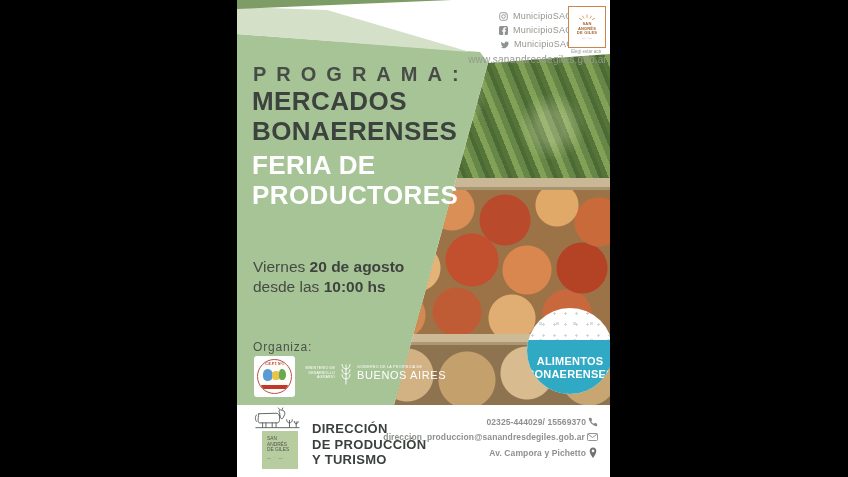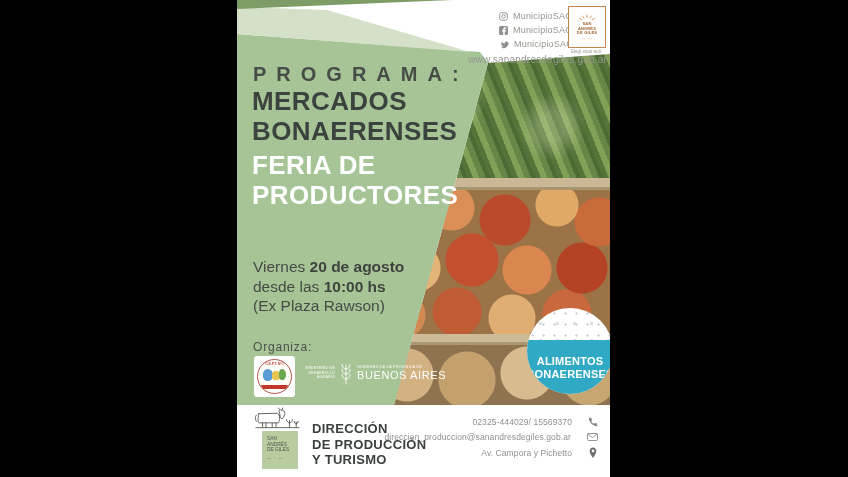--- a/index.html
+++ b/index.html
@@ -97,21 +97,21 @@
     font-weight:800;text-align:center;font-size:11px;line-height:13px;padding:15px 0;letter-spacing:.2px;}
 
   
   .footer{position:absolute;left:0;right:0;top:405px;height:64px;background:#fff;}
   .cow{position:absolute;left:16px;top:2px;}
   .sq{position:absolute;left:25px;top:26px;width:36px;height:38px;background:#b7cda0;
       color:#50554d;font-size:4.8px;line-height:5.6px;padding:5px 0 0 5px;box-sizing:border-box;}
   .sq-rule{font-size:4px;color:#50554d;margin-top:2px;letter-spacing:1px;}
   .dept{position:absolute;left:75px;top:16px;font-size:13px;line-height:15.5px;font-weight:800;color:#3a403c;letter-spacing:.3px;}
   .contacts{position:absolute;right:12px;top:12px;display:flex;flex-direction:column;gap:5px;align-items:flex-end;}
-  .c-row{display:flex;align-items:center;gap:16px;}
+  .c-row{display:flex;align-items:center;gap:2px;font-weight:bold;}
   .c-row span{font-size:8.5px;color:#8d918d;letter-spacing:.1px;}
 </style>
 </head>
 <body>
 
 <div class="canvas">
   <div class="card">
 
     <div class="photo">
       <div class="band beans"></div>
@@ -171,21 +171,20 @@
 
     <div class="kicker">PROGRAMA:</div>
     <div class="t-main t1">MERCADOS</div>
     <div class="t-main t2">BONAERENSES</div>
     <div class="t-sub t3">FERIA DE</div>
     <div class="t-sub t4">PRODUCTORES</div>
 
     <div class="event">
       <div><span>Viernes </span><b>20 de agosto</b></div>
       <div><span>desde las </span><b>10:00 hs</b></div>
-      <div>(Ex Plaza Rawson)</div>
     </div>
 
     <div class="organiza">Organiza:</div>
     <div class="cept">
       <div class="cept-circle">
         <div class="cept-arc">C.E.P.T. N°1</div>
         <div class="cept-blob cb1"></div>
         <div class="cept-blob cb2"></div>
         <div class="cept-blob cb3"></div>
         <div class="cept-strip"></div>

